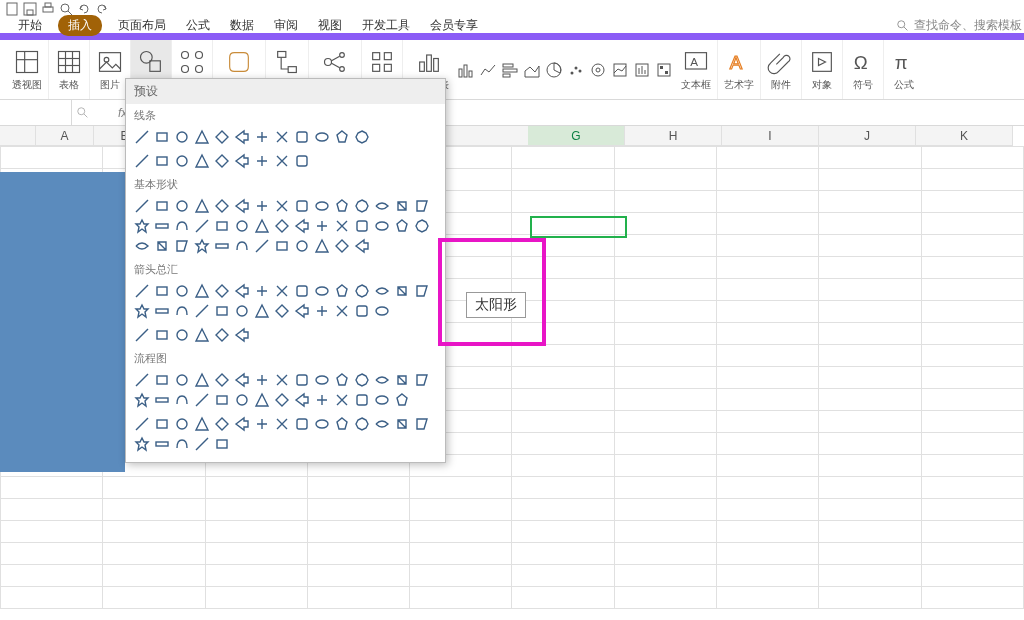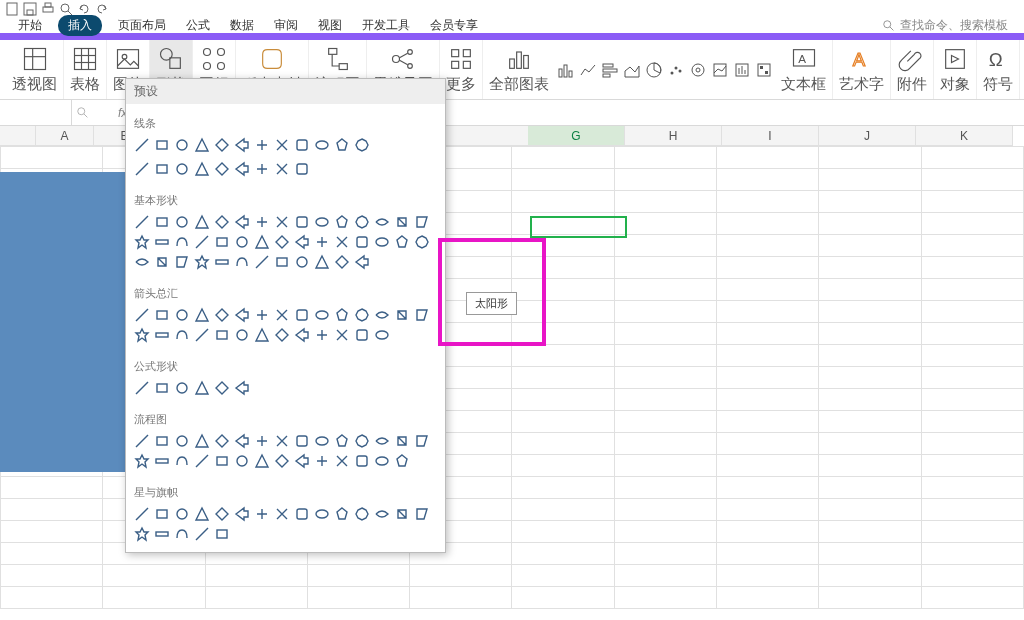--- a/index.html
+++ b/index.html
@@ -5,30 +5,30 @@
 * { margin: 0; padding: 0; box-sizing: border-box; }
 body { font-family: "Microsoft YaHei", sans-serif; font-size: 12px; color: #333; background: #fff; width: 1024px; height: 620px; overflow: hidden; position: relative; }
 
 
 .qat { height: 18px; display: flex; align-items: center; padding: 0 4px; gap: 2px; }
 .qat .ic { width: 16px; height: 16px; display: flex; align-items: center; justify-content: center; color: #555; }
 
 
 .tabs { height: 22px; display: flex; align-items: center; gap: 12px; padding: 0 14px; border-bottom: 7px solid #8b5cf6; position: relative; }
 .tabs .tab { font-size: 12px; color: #333; cursor: pointer; padding: 2px 4px; }
-.tabs .tab.active { background: #0c4a6e; color: #fff; border-radius: 10px; padding: 2px 10px; }
-.tabs .search { position: absolute; right: 16px; display: flex; align-items: center; color: #888; font-size: 12px; gap: 4px; }
+.tabs .tab.active { background: #a16207; color: #fff; border-radius: 10px; padding: 2px 10px; }
+.tabs .search { position: absolute; right: 2px; display: flex; align-items: center; color: #888; font-size: 12px; gap: 4px; }
 .tabs .search svg { width: 14px; height: 14px; }
 
 
 .ribbon { height: 60px; display: flex; align-items: center; padding: 0 6px; border-bottom: 1px solid #d9d9d9; gap: 0; }
 .rb-grp { display: flex; flex-direction: column; align-items: center; justify-content: center; padding: 0 6px; height: 100%; border-right: 1px solid #eee; }
 .rb-grp:last-child { border-right: none; }
 .rb-grp .bigicon { width: 28px; height: 28px; display: flex; align-items: center; justify-content: center; }
-.rb-grp .lbl { font-size: 15px; color: #555; margin-top: 2px; white-space: nowrap; }
+.rb-grp .lbl { font-size: 10px; color: #555; margin-top: 2px; white-space: nowrap; }
 .rb-grp.active { background: #e8e8e8; }
 .rb-stack { display: flex; align-items: center; }
 .rb-stack .mini { width: 22px; height: 52px; display: flex; flex-direction: column; align-items: center; justify-content: center; padding: 0 3px; gap: 2px; }
 .rb-stack .mini svg { width: 18px; height: 18px; }
 
 
 .fbar { height: 26px; display: flex; align-items: center; border-bottom: 1px solid #d9d9d9; }
 .namebox { width: 72px; border-right: 1px solid #d9d9d9; height: 100%; }
 .fx { padding: 0 8px; color: #888; font-style: italic; }
 
@@ -40,28 +40,28 @@
 .colhdr .ch:first-child { width: 36px; }
 .grid { position: relative; }
 .grid table { border-collapse: collapse; width: 100%; }
 .grid td { width: 97px; height: 22px; border: 1px solid #e0e0e0; }
 .blue-sel { position: absolute; left: 0; top: 46px; width: 125px; height: 300px; background: #5b8bbd; }
 .activecell { position: absolute; left: 530px; top: 90px; width: 97px; height: 22px; border: 2px solid #22b14c; }
 
 
 .shapes-panel { position: absolute; left: 125px; top: 78px; width: 321px; background: #fff; border: 1px solid #bbb; box-shadow: 2px 2px 8px rgba(0,0,0,.25); z-index: 10; padding-bottom: 6px; }
 .shapes-panel .cat-hdr { background: #eee; padding: 4px 8px; font-size: 12px; color: #666; }
-.shapes-panel .cat-title { padding: 12px 8px 2px; font-size: 11px; color: #777; }
+.shapes-panel .cat-title { padding: 4px 8px 2px; font-size: 11px; color: #777; }
 .shapes-panel .shape-row { display: flex; flex-wrap: wrap; padding: 2px 6px; gap: 0; }
 .shapes-panel .shp { width: 20px; height: 20px; display: flex; align-items: center; justify-content: center; cursor: pointer; }
 .shapes-panel .shp svg { width: 16px; height: 16px; stroke: #3b5f86; fill: none; stroke-width: 1.4; }
 
 
 .hl-rect { position: absolute; left: 438px; top: 238px; width: 108px; height: 108px; border: 4px solid #e815c6; z-index: 15; pointer-events: none; }
-.tooltip { position: absolute; left: 466px; top: 292px; background: #fff; border: 1px solid #999; padding: 3px 8px; font-size: 11px; color: #333; z-index: 16; }
+.tooltip { position: absolute; left: 466px; top: 292px; background: #fff; border: 1px solid #999; padding: 3px 8px; font-size: 14px; color: #333; z-index: 16; }
 
 svg { overflow: visible; }
 </style>
 </head>
 <body>
 
 <div class="qat">
   <span class="ic">
       <svg viewBox="0 0 16 16">
         <rect x="3" y="2" width="10" height="12" fill="none" stroke="#666"></rect>
@@ -1095,21 +1095,20 @@
           <rect x="3" y="3" width="10" height="10" rx="2"></rect>
         </svg>
       </div>
       <div class="shp">
         <svg viewBox="0 0 16 16">
           <ellipse cx="8" cy="8" rx="6" ry="4"></ellipse>
         </svg>
       </div>
     </div>
 
-  <div class="cat-title">公式形状</div>
   <div class="shape-row" id="cat-equation">
       <div class="shp">
         <svg viewBox="0 0 16 16">
           <line x1="2" y1="14" x2="14" y2="2"></line>
         </svg>
       </div>
       <div class="shp">
         <svg viewBox="0 0 16 16">
           <rect x="3" y="4" width="10" height="8"></rect>
         </svg>
@@ -1278,21 +1277,20 @@
           <ellipse cx="8" cy="8" rx="6" ry="4"></ellipse>
         </svg>
       </div>
       <div class="shp">
         <svg viewBox="0 0 16 16">
           <polygon points="8,2 13,6 11,13 5,13 3,6"></polygon>
         </svg>
       </div>
     </div>
 
-  <div class="cat-title">星与旗帜</div>
   <div class="shape-row" id="cat-stars">
       <div class="shp">
         <svg viewBox="0 0 16 16">
           <line x1="2" y1="14" x2="14" y2="2"></line>
         </svg>
       </div>
       <div class="shp">
         <svg viewBox="0 0 16 16">
           <rect x="3" y="4" width="10" height="8"></rect>
         </svg>

